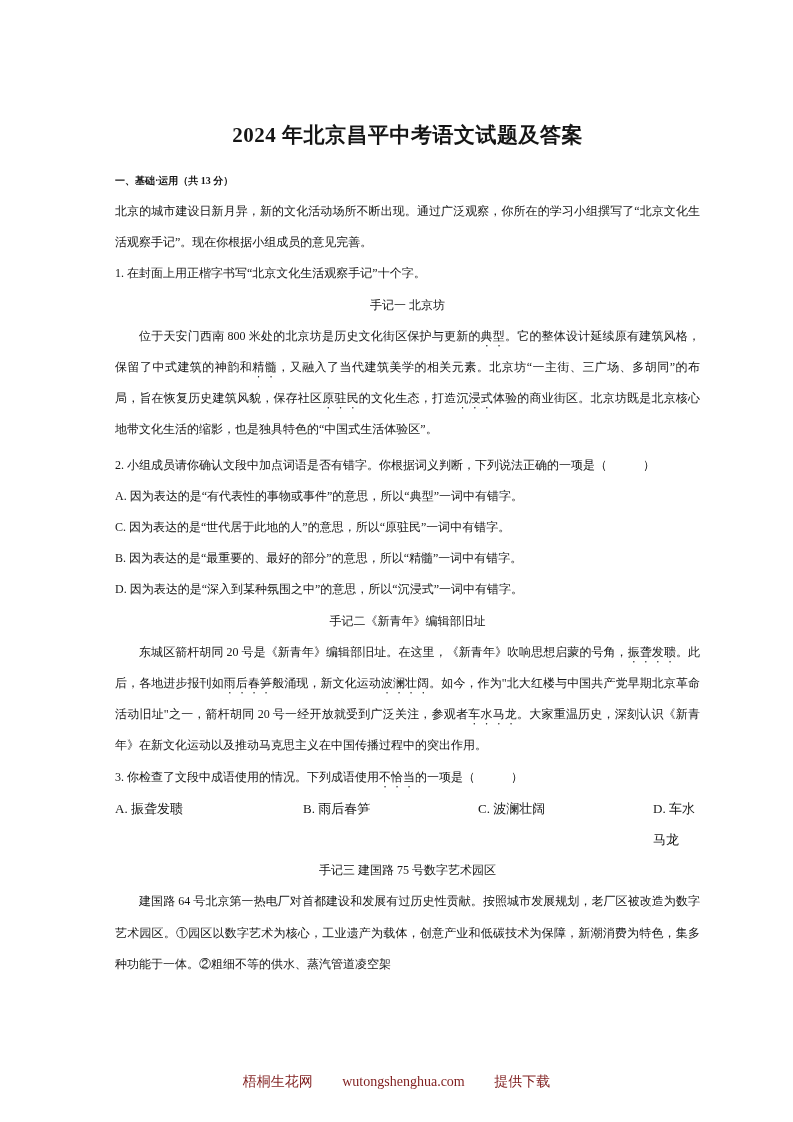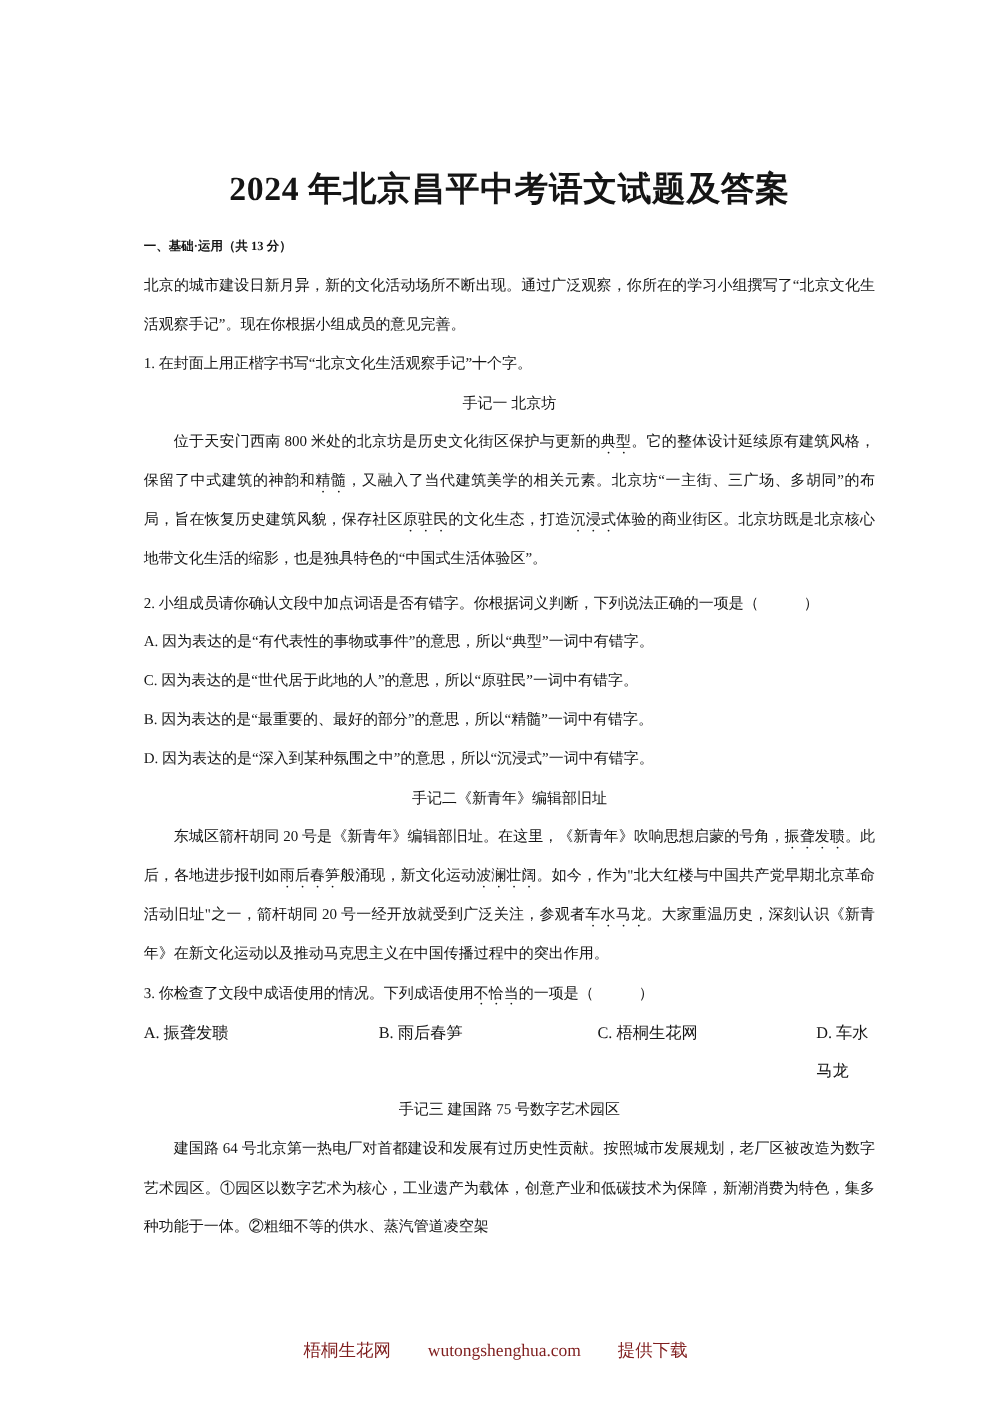--- a/index.html
+++ b/index.html
@@ -12,22 +12,22 @@
     width: 793px;
     height: 1122px;
     background: #ffffff;
     box-sizing: border-box;
     padding: 120px 93px 0 115px;
     font-family: "Liberation Serif", "DejaVu Serif", serif;
     color: #151515;
     overflow: hidden;
   }
   .doc-title {
-    margin: 16px;
-    font-size: 27px;
+    margin: 0;
+    font-size: 21px;
     font-weight: bold;
     line-height: 30px;
     text-align: center;
     letter-spacing: 0.5px;
   }
   .sec-heading {
     margin: 15px 0 0 0;
     font-size: 10px;
     font-weight: bold;
     line-height: 31px;
@@ -99,21 +99,21 @@
 
   <p class="line center">手记二《新青年》编辑部旧址</p>
 
   <p class="line indent"><span>东城区箭杆胡同 20 号是《新青年》编辑部旧址。在这里，《新青年》吹响思想启蒙的号角，</span><span class="em">振聋发聩</span><span>。此后，各地进步报刊如</span><span class="em">雨后春笋</span><span>般涌现，新文化运动</span><span class="em">波澜壮阔</span><span>。如今，作为"北大红楼与中国共产党早期北京革命活动旧址"之一，箭杆胡同 20 号一经开放就受到广泛关注，参观者</span><span class="em">车水马龙</span><span>。大家重温历史，深刻认识《新青年》在新文化运动以及推动马克思主义在中国传播过程中的突出作用。</span></p>
 
   <p class="line"><span>3. 你检查了文段中成语使用的情况。下列成语使用</span><span class="em">不恰当</span><span>的一项是（　　　）</span></p>
 
   <div class="q3-options">
     <span>A. 振聋发聩</span>
     <span>B. 雨后春笋</span>
-    <span>C. 梧桐生花网</span>
+    <span>C. 波澜壮阔</span>
     <span>D. 车水马龙</span>
   </div>
 
   <p class="line center">手记三 建国路 75 号数字艺术园区</p>
 
   <p class="line indent">建国路 64 号北京第一热电厂对首都建设和发展有过历史性贡献。按照城市发展规划，老厂区被改造为数字艺术园区。①园区以数字艺术为核心，工业遗产为载体，创意产业和低碳技术为保障，新潮消费为特色，集多种功能于一体。②粗细不等的供水、蒸汽管道凌空架</p>
 
   <div class="footer">
     <span>梧桐生花网</span>
     <span>wutongshenghua.com</span>

